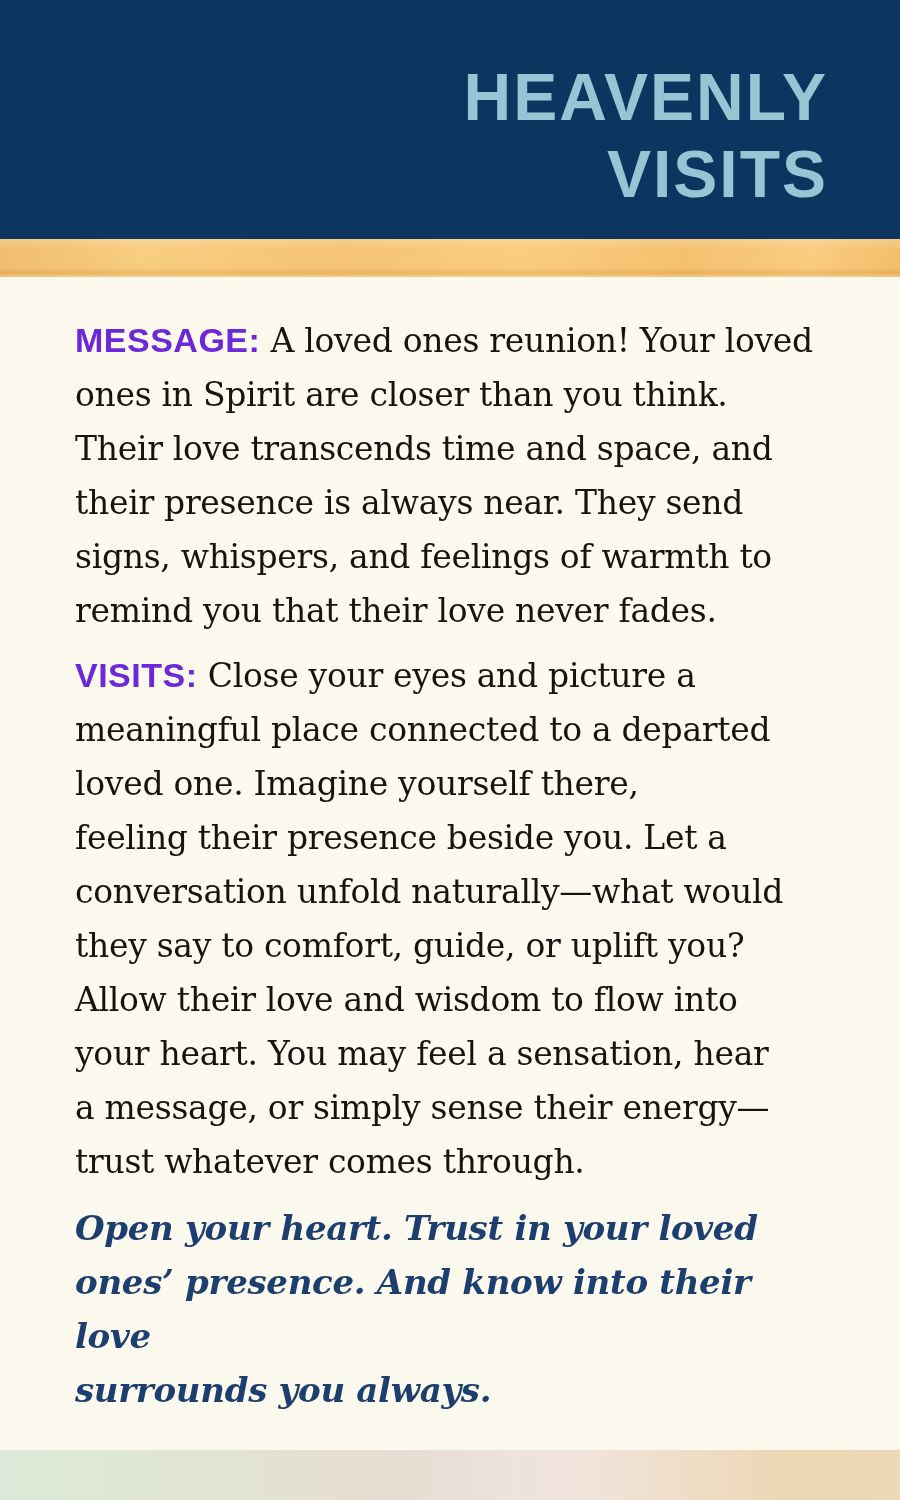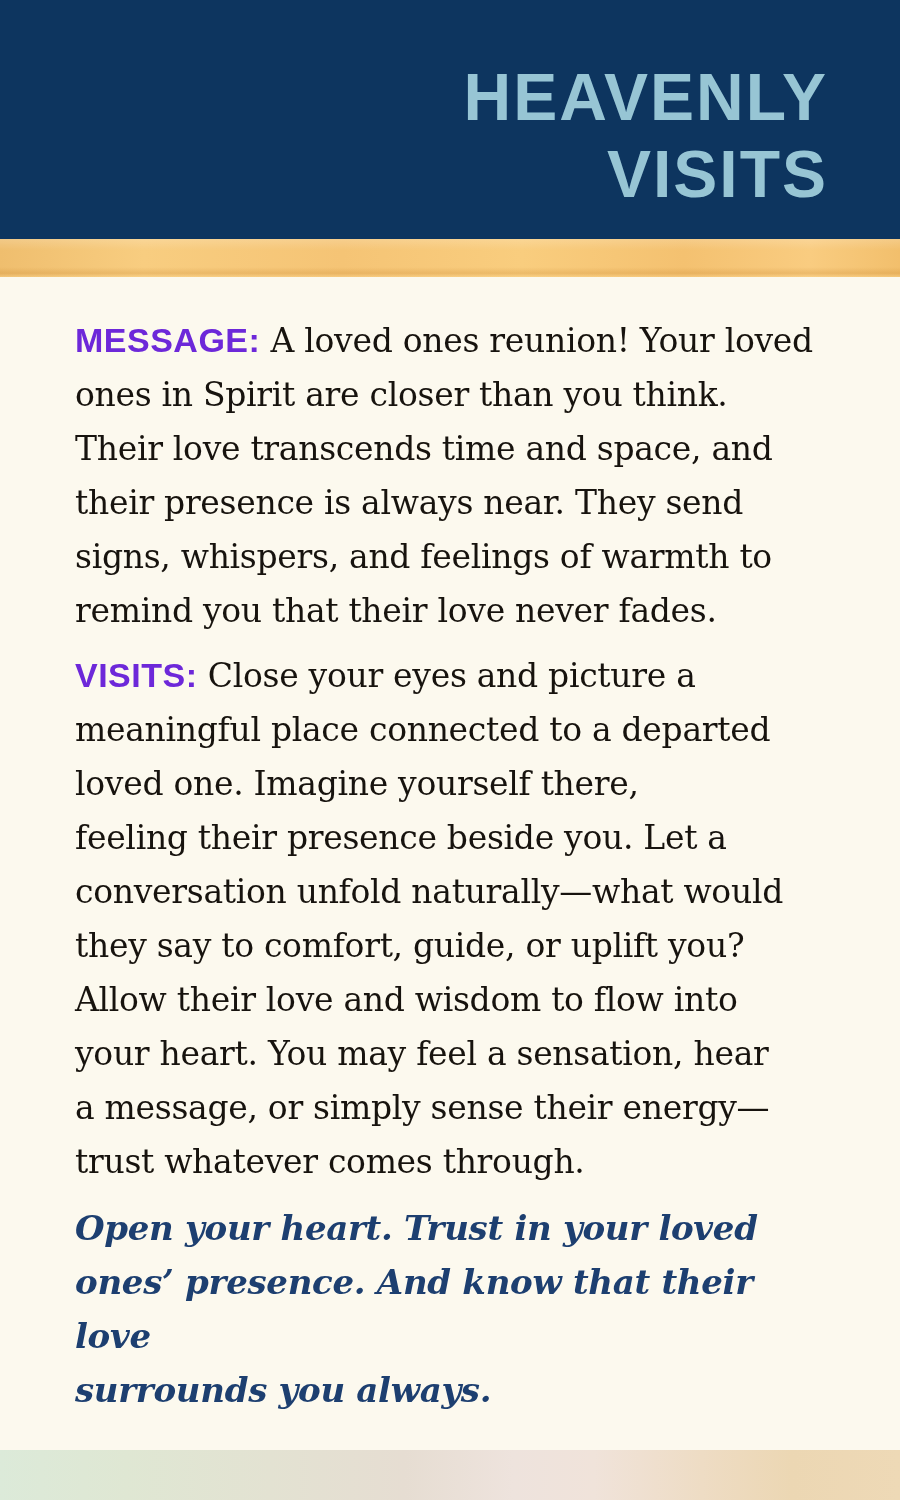--- a/index.html
+++ b/index.html
@@ -110,18 +110,18 @@
 loved one. Imagine yourself there,
 feeling their presence beside you. Let a
 conversation unfold naturally—what would
 they say to comfort, guide, or uplift you?
 Allow their love and wisdom to flow into
 your heart. You may feel a sensation, hear
 a message, or simply sense their energy—
 trust whatever comes through.</span></p>
 
     <p class="closing-paragraph">Open your heart. Trust in your loved
-ones’ presence. And know that their love
+ones’ presence. And know into their love
 surrounds you always.</p>
   </main>
 
   <footer class="bottom-band"></footer>
 </div>
 
 </body></html>

